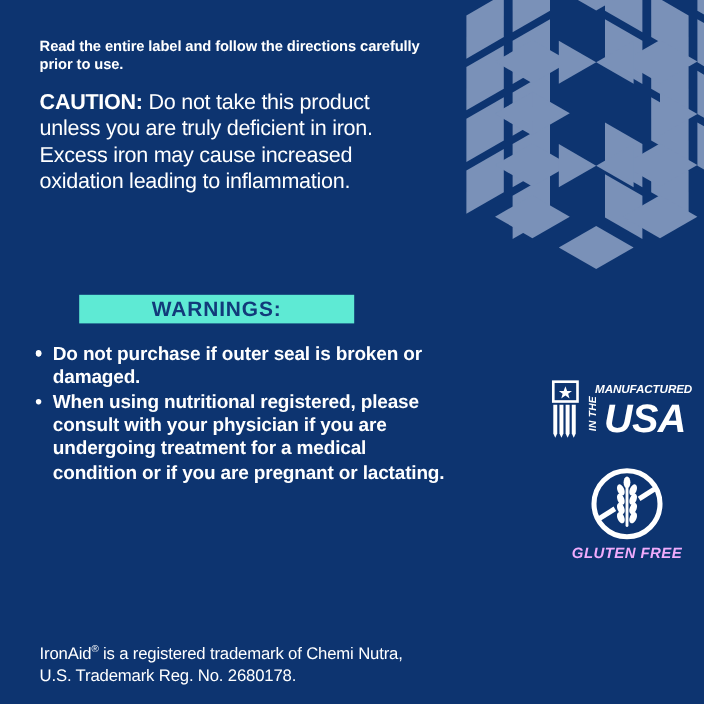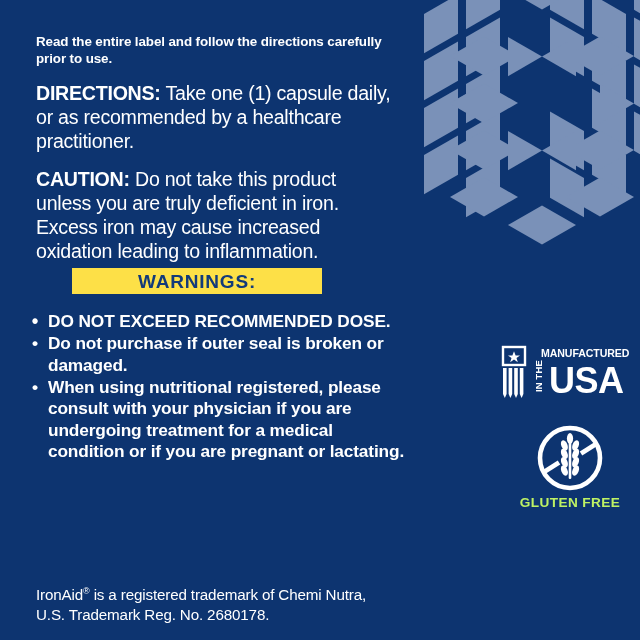--- a/index.html
+++ b/index.html
@@ -60,21 +60,21 @@
     font-weight: bold;
   }
 
   
   #warn-box {
     position: absolute;
     left: 72px;
     top: 268px;
     width: 250px;
     height: 26px;
-    background: #fde047;
+    background: #5eead4;
     display: flex;
     align-items: center;
     justify-content: center;
   }
   #warn-box span {
     color: #123a7a;
     font-size: 19px;
     font-weight: bold;
     letter-spacing: 0.8px;
     line-height: 1;
@@ -124,35 +124,36 @@
   #tm sup {
     font-size: 9px;
     vertical-align: super;
     line-height: 0;
   }
 
   
   .badge {
     position: absolute;
     color: #ffffff;
+    font-style: italic;
   }
   #badge-usa   { left: 500px; top: 345px; width: 130px; height: 62px; }
   #badge-gf    { left: 500px; top: 425px; width: 140px; height: 92px; }
   #badge-nongmo{ left: 498px; top: 531px; width: 140px; height: 78px; }
 
   .gf-caption {
     position: absolute;
     left: 0;
     top: 70px;
     width: 140px;
     text-align: center;
     font-size: 13.6px;
     font-weight: bold;
     letter-spacing: 0.4px;
-    color: #bef264;
+    color: #f0abfc;
   }
 </style>
 </head>
 <body>
 
 <div id="label">
 
   <svg id="deco" viewBox="0 0 250 300" xmlns="http://www.w3.org/2000/svg">
     <defs>
       <clipPath id="decoclip">
@@ -213,39 +214,36 @@
       <path d="M172 145 L138 164.6 L172 184.2 Z"></path>
       <path d="M196 98 L230 117.6 L196 137.2 Z"></path>
       <path d="M80 98 L46 117.6 L80 137.2 Z"></path>
     </g>
   </svg>
 
   <div id="copy">
 
     <p class="lede">Read the entire label and follow the directions carefully prior to use.</p>
 
-    <p class="para">
-      <span class="hd">DIRECTIONS:</span><span> Take one (1) capsule daily, or as recommended by a healthcare practitioner.</span>
-    </p>
 
     <p class="para">
       <span class="hd">CAUTION:</span><span> Do not take this product unless you are truly deficient in iron. Excess iron may cause increased oxidation leading to inflammation.</span>
     </p>
   </div>
 
   <div id="warn-box">
     <span>WARNINGS:</span>
   </div>
 
   <ul id="warn-list">
     <li class="caps">
       <span class="bullet">•</span>
     </li>
     <li class="caps">
-      <span class="bullet">•</span><span>DO NOT EXCEED RECOMMENDED DOSE.</span>
+      <span class="bullet">•</span>
     </li>
     <li>
       <span class="bullet">•</span><span>Do not purchase if outer seal is broken or damaged.</span>
     </li>
     <li>
       <span class="bullet">•</span><span>When using nutritional registered, please consult with your physician if you are undergoing treatment for a medical condition or if you are pregnant or lactating.</span>
     </li>
   </ul>
 
   <div id="tm">

